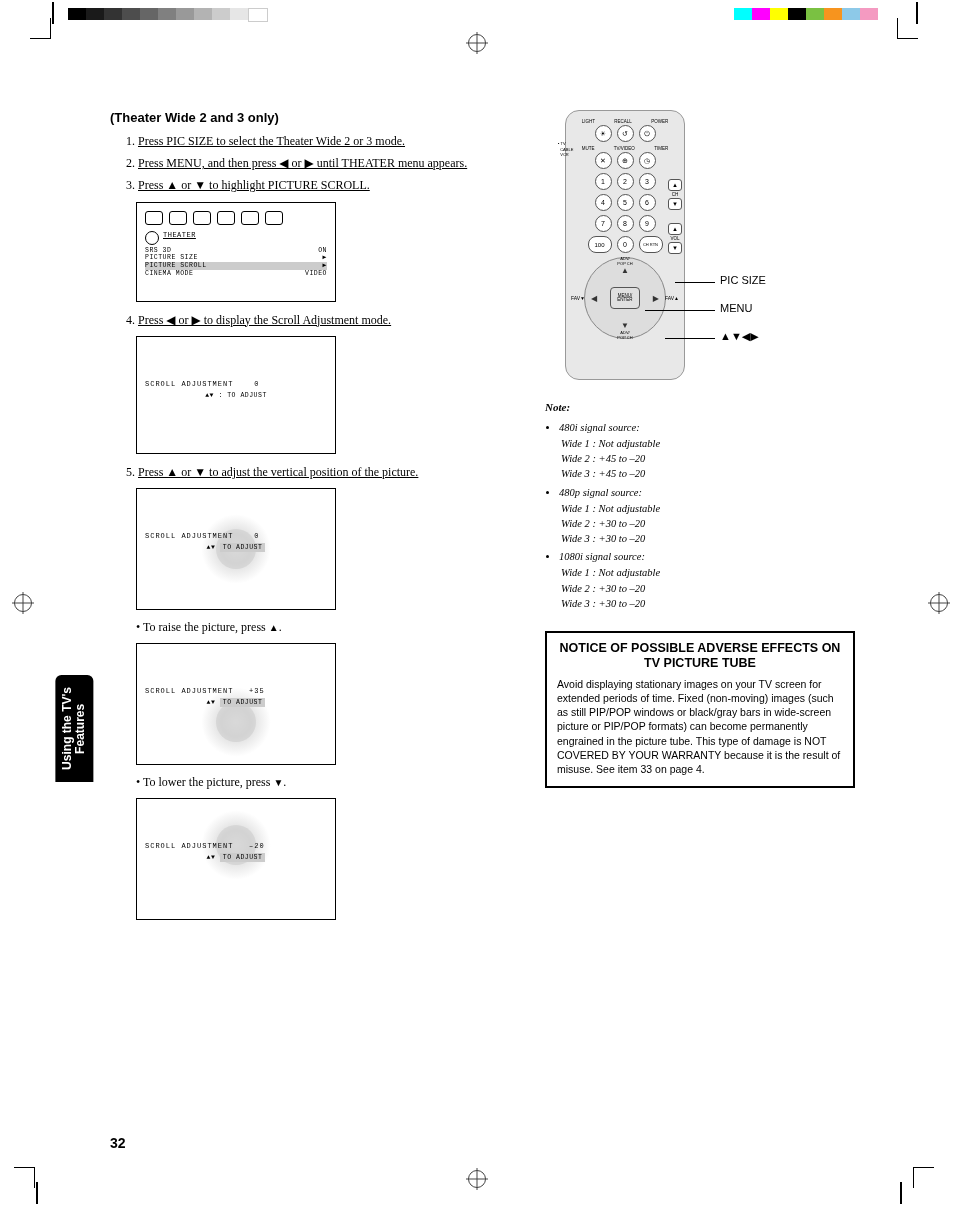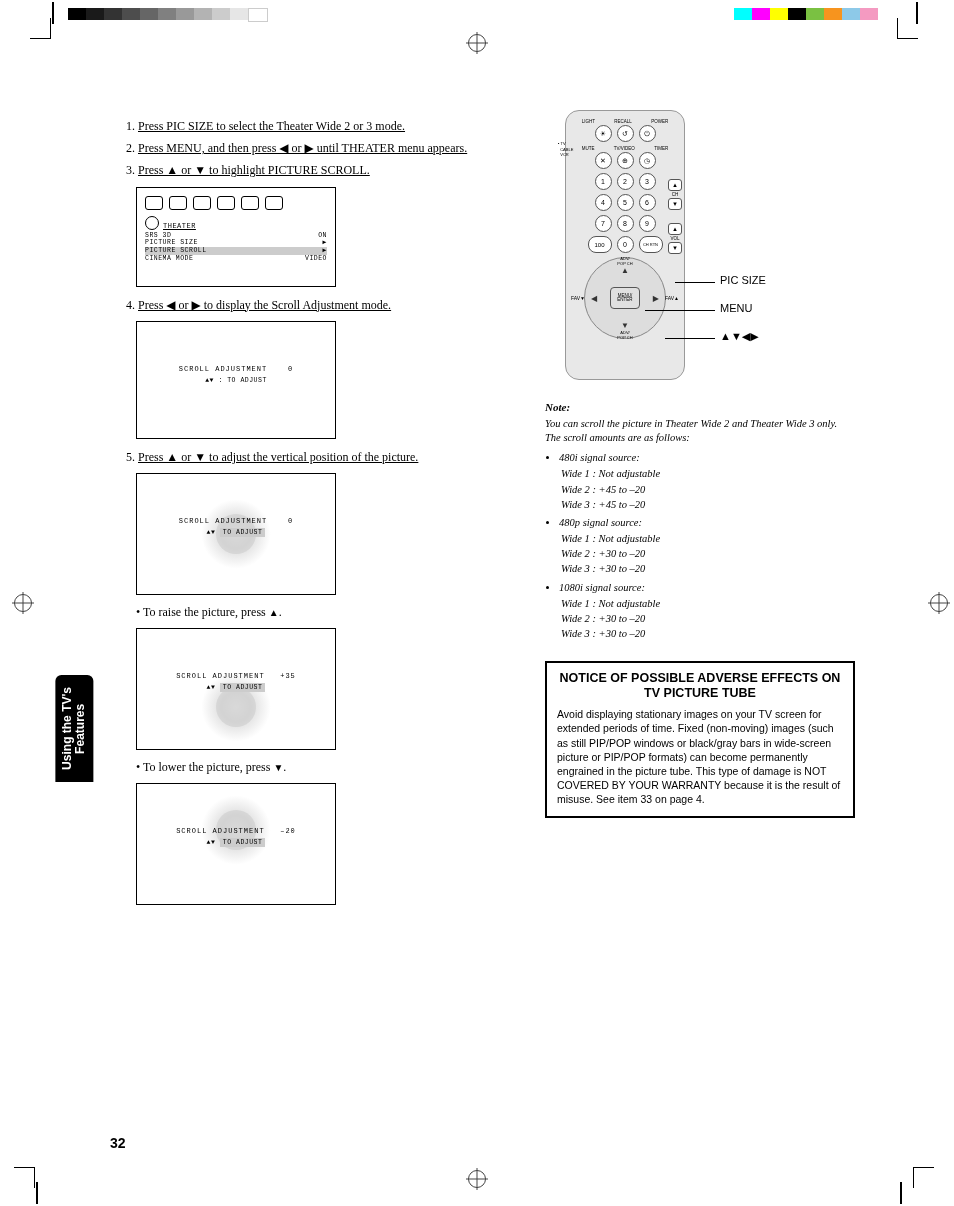--- a/index.html
+++ b/index.html
@@ -83,21 +83,20 @@
     border-radius: 3px;
     display: inline-block;
   }
   .osd-row {
     display: flex;
     justify-content: space-between;
     font-size: 6.5px;
     line-height: 1.2;
   }
   .osd-scroll {
-    text-align: center;
     margin-top: 35px;
     font-size: 7px;
     letter-spacing: 1px;
   }
   .osd-adjust {
     text-align: center;
     font-size: 6.5px;
     letter-spacing: 0.5px;
     margin-top: 4px;
   }
@@ -381,38 +380,39 @@
   <div class="cols">
 
     <div class="left-col">
       <div class="side-tab">
         <div class="tab-inner">
           <span>Using the TV's</span><br>
           <span>Features</span>
         </div>
       </div>
 
+      <div class="section-title">(Theater Wide 2 and 3 only)</div>
 
       <ol>
         <li>Press PIC SIZE to select the Theater Wide 2 or 3 mode.</li>
         <li>Press MENU, and then press ◀ or ▶ until THEATER menu appears.</li>
         <li>Press ▲ or ▼ to highlight PICTURE SCROLL.</li>
       </ol>
 
       <div class="osd-box">
         <div class="osd-content">
           <div class="theater-icons">
             <span class="ticon"></span>
               <span class="ticon"></span>
               <span class="ticon"></span>
             <span class="ticon"></span>
               <span class="ticon"></span>
               <span class="ticon"></span>
           </div>
-          <div style="display:flex;align-items:flex-end;gap:4px;margin-bottom:2px">
+          <div style="display:flex;align-items:flex-start;gap:4px;margin-bottom:2px">
             <span class="ticon" style="border-radius:50%;width:12px;height:12px"></span>
             <span style="text-decoration:underline;font-size:7px">THEATER</span>
           </div>
           <div class="osd-row">
               <span>SRS  3D</span>
               <span>ON</span>
             </div>
           <div class="osd-row">
               <span>PICTURE  SIZE</span>
               <span>▶</span>
@@ -542,21 +542,20 @@
         <div class="rem-pointer" style="top:172px;left:110px;width:40px"></div>
         <div class="pointer-label" style="top:164px;left:155px">PIC SIZE</div>
         <div class="rem-pointer" style="top:200px;left:80px;width:70px"></div>
         <div class="pointer-label" style="top:192px;left:155px">MENU</div>
         <div class="rem-pointer" style="top:228px;left:100px;width:50px"></div>
         <div class="pointer-label" style="top:220px;left:155px">▲▼◀▶</div>
       </div>
 
       <div class="note-section">
         <div class="note-title">Note:</div>
-        <div>You can scroll the picture in Theater Wide 2 and Theater Wide 3 only. The scroll amounts are as follows:</div>
         <ul>
           <li>
             <span>480i signal source:</span>
             <div class="note-sublist">
               <div>Wide 1   :  Not adjustable</div>
               <div>Wide 2   :  +45 to –20</div>
               <div>Wide 3   :  +45 to –20</div>
             </div>
           </li>
           <li>

